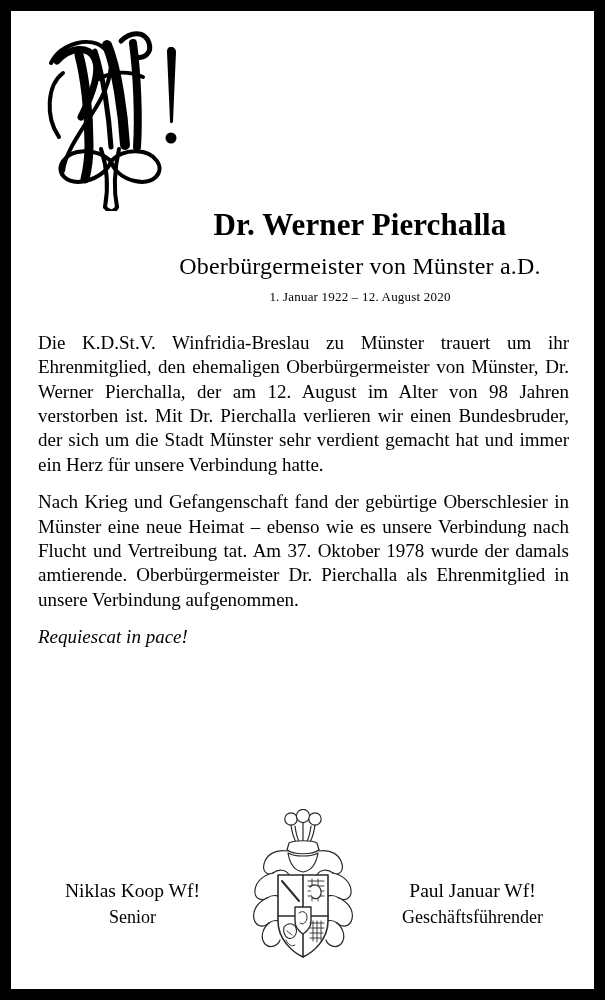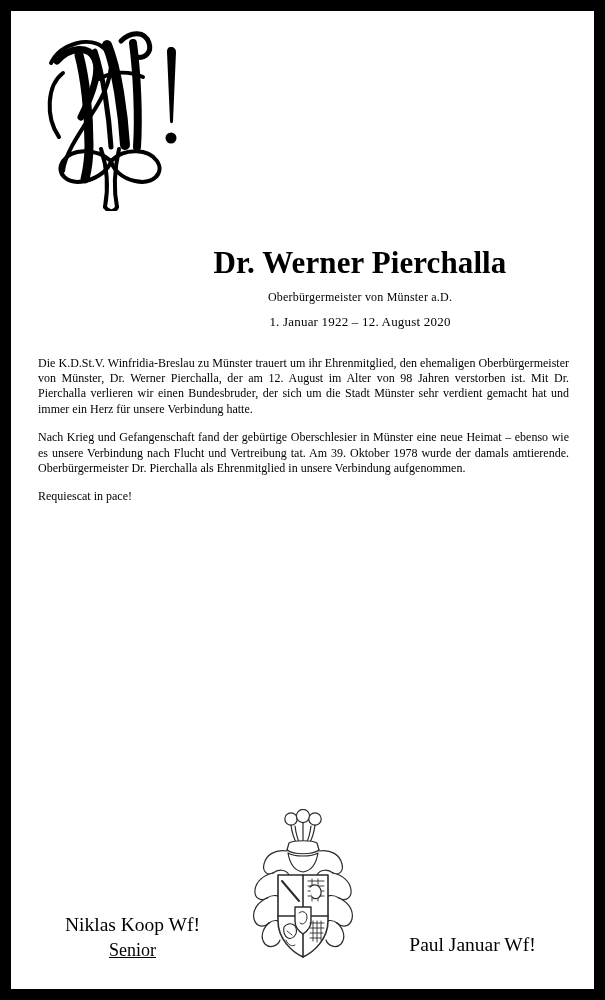--- a/index.html
+++ b/index.html
@@ -46,24 +46,23 @@
     margin-left: 115px;
     padding-top: 183px;
     text-align: center;
   }
   .deceased-name {
     font-size: 31px;
     font-weight: bold;
     letter-spacing: 0.1px;
     line-height: 1.1;
     white-space: nowrap;
-    margin-top: 38px;
   }
   .deceased-title {
-    font-size: 12px;
+    font-size: 24px;
     font-weight: normal;
     line-height: 1.1;
     margin-top: 11px;
     letter-spacing: 0.2px;
     white-space: nowrap;
   }
   .deceased-dates {
     font-size: 13px;
     font-weight: normal;
     line-height: 1.1;
@@ -71,58 +70,57 @@
     letter-spacing: 0.2px;
     white-space: nowrap;
   }
 
   
   .body-text {
     margin-top: 26px;
     padding: 0 3px 0 5px;
   }
   .body-par {
-    font-size: 12px;
+    font-size: 19px;
     line-height: 1.285;
     text-align: justify;
     text-justify: inter-word;
     margin: 0 0 13px 0;
     hyphens: auto;
     -webkit-hyphens: auto;
   }
-  .body-par:last-child { margin-bottom: 0; }
+  .body-par:last-child { margin-bottom: 0; font-style: italic; }
   .body-par.no-justify { text-align: left; }
 
   
   .sig-area {
     position: absolute;
     left: 0;
     right: 0;
     bottom: 28px;
     display: flex;
-    align-items: flex-end;
+    align-items: center;
     justify-content: space-between;
     padding: 0 14px;
     box-sizing: border-box;
   }
   .sig-col {
     width: 215px;
     text-align: center;
     padding-top: 38px;
   }
   .sig-name {
     font-size: 19.5px;
     line-height: 1.16;
     white-space: nowrap;
   }
   .sig-role {
     font-size: 18px;
     line-height: 1.16;
     margin-top: 4px;
-    text-decoration: underline;
   }
   .sig-role-line { display: block; }
 
   .wappen-wrap {
     width: 122px;
     height: 152px;
     margin: 0 auto;
     flex: 0 0 auto;
   }
   .wappen-wrap svg { display: block; width: 100%; height: 100%; }
@@ -166,21 +164,21 @@
     </div>
 
     <div class="heading-block">
       <div class="deceased-name">Dr. Werner Pierchalla</div>
       <div class="deceased-title">Oberbürgermeister von Münster a.D.</div>
       <div class="deceased-dates">1. Januar 1922 – 12. August 2020</div>
     </div>
 
     <div class="body-text">
       <p class="body-par">Die K.D.St.V. Winfridia-Breslau zu Münster trauert um ihr Ehrenmitglied, den ehemaligen Oberbürgermeister von Münster, Dr. Werner Pierchalla, der am 12. August im Alter von 98 Jahren verstorben ist. Mit Dr. Pierchalla verlieren wir einen Bundesbruder, der sich um die Stadt Münster sehr verdient gemacht hat und immer ein Herz für unsere Verbindung hatte.</p>
-      <p class="body-par">Nach Krieg und Gefangenschaft fand der gebürtige Oberschlesier in Münster eine neue Heimat – ebenso wie es unsere Verbindung nach Flucht und Vertreibung tat. Am 39. Oktober 1978 wurde der damals amtierende. Oberbürgermeister Dr. Pierchalla als Ehrenmitglied in unsere Verbindung aufgenommen.</p>
+      <p class="body-par">Nach Krieg und Gefangenschaft fand der gebürtige Oberschlesier in Münster eine neue Heimat – ebenso wie es unsere Verbindung nach Flucht und Vertreibung tat. Am 37. Oktober 1978 wurde der damals amtierende. Oberbürgermeister Dr. Pierchalla als Ehrenmitglied in unsere Verbindung aufgenommen.</p>
       <p class="body-par no-justify">Requiescat in pace!</p>
     </div>
 
     <div class="sig-area">
 
       <div class="sig-col">
         <div class="sig-name">Niklas Koop Wf!</div>
         <div class="sig-role">
           <span class="sig-role-line">Senior</span>
         </div>
@@ -254,19 +252,20 @@
             </g>
 
             <path d="M57 104 C 60 101, 65 103, 65 108 C 65 113, 61 117, 58 114" stroke-width="1"></path>
           </g>
         </svg>
       </div>
 
       <div class="sig-col">
         <div class="sig-name">Paul Januar Wf!</div>
         <div class="sig-role">
+          <span class="sig-role-line">Geschäftsführender</span>
         </div>
       </div>
 
     </div>
 
   </div>
 </div>
 
 </body></html>

